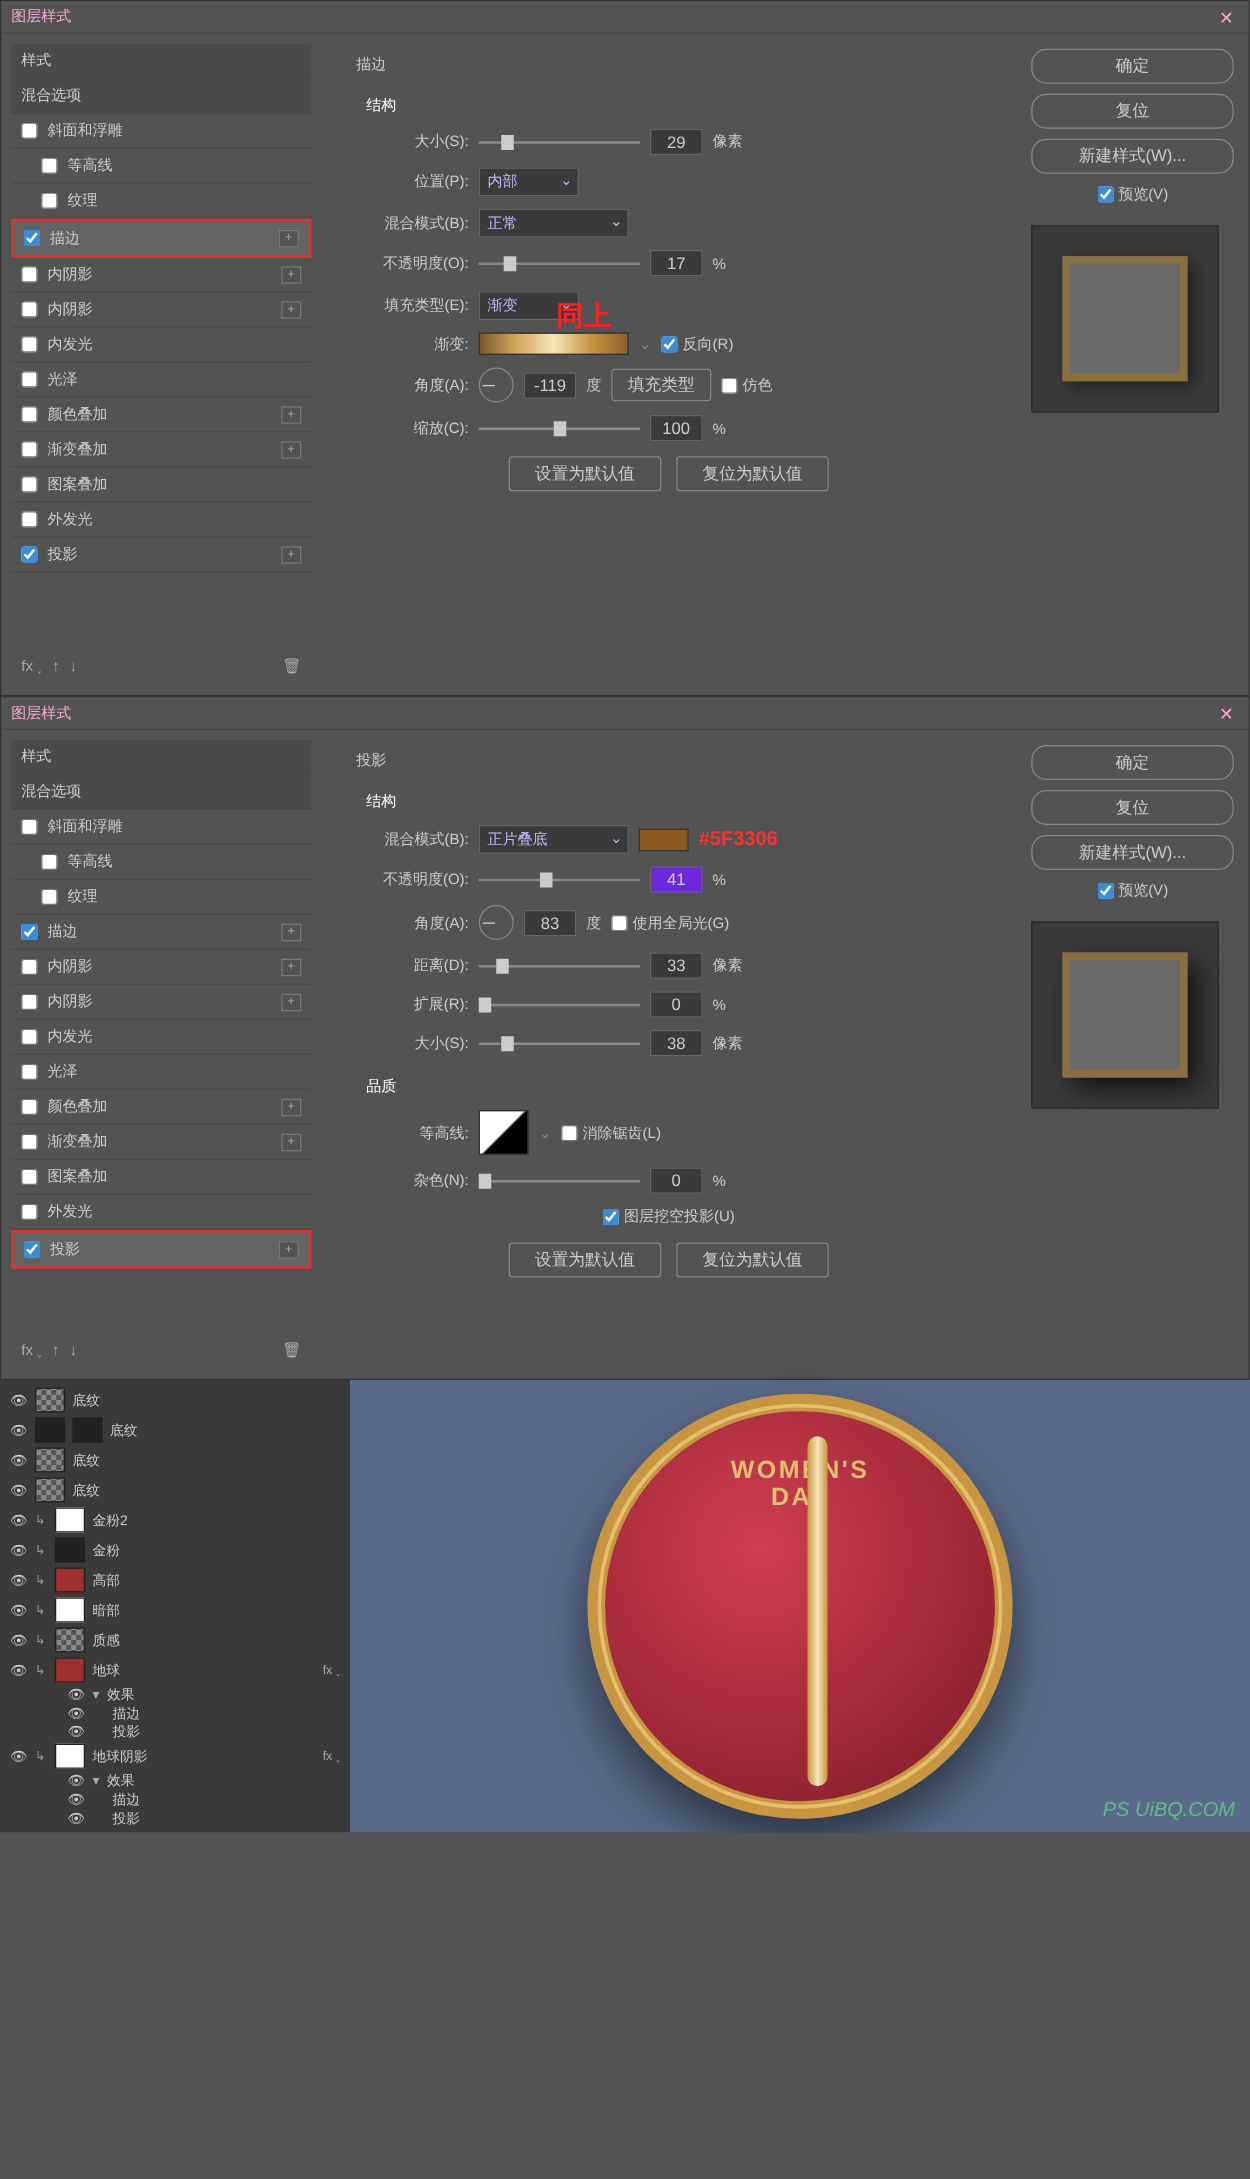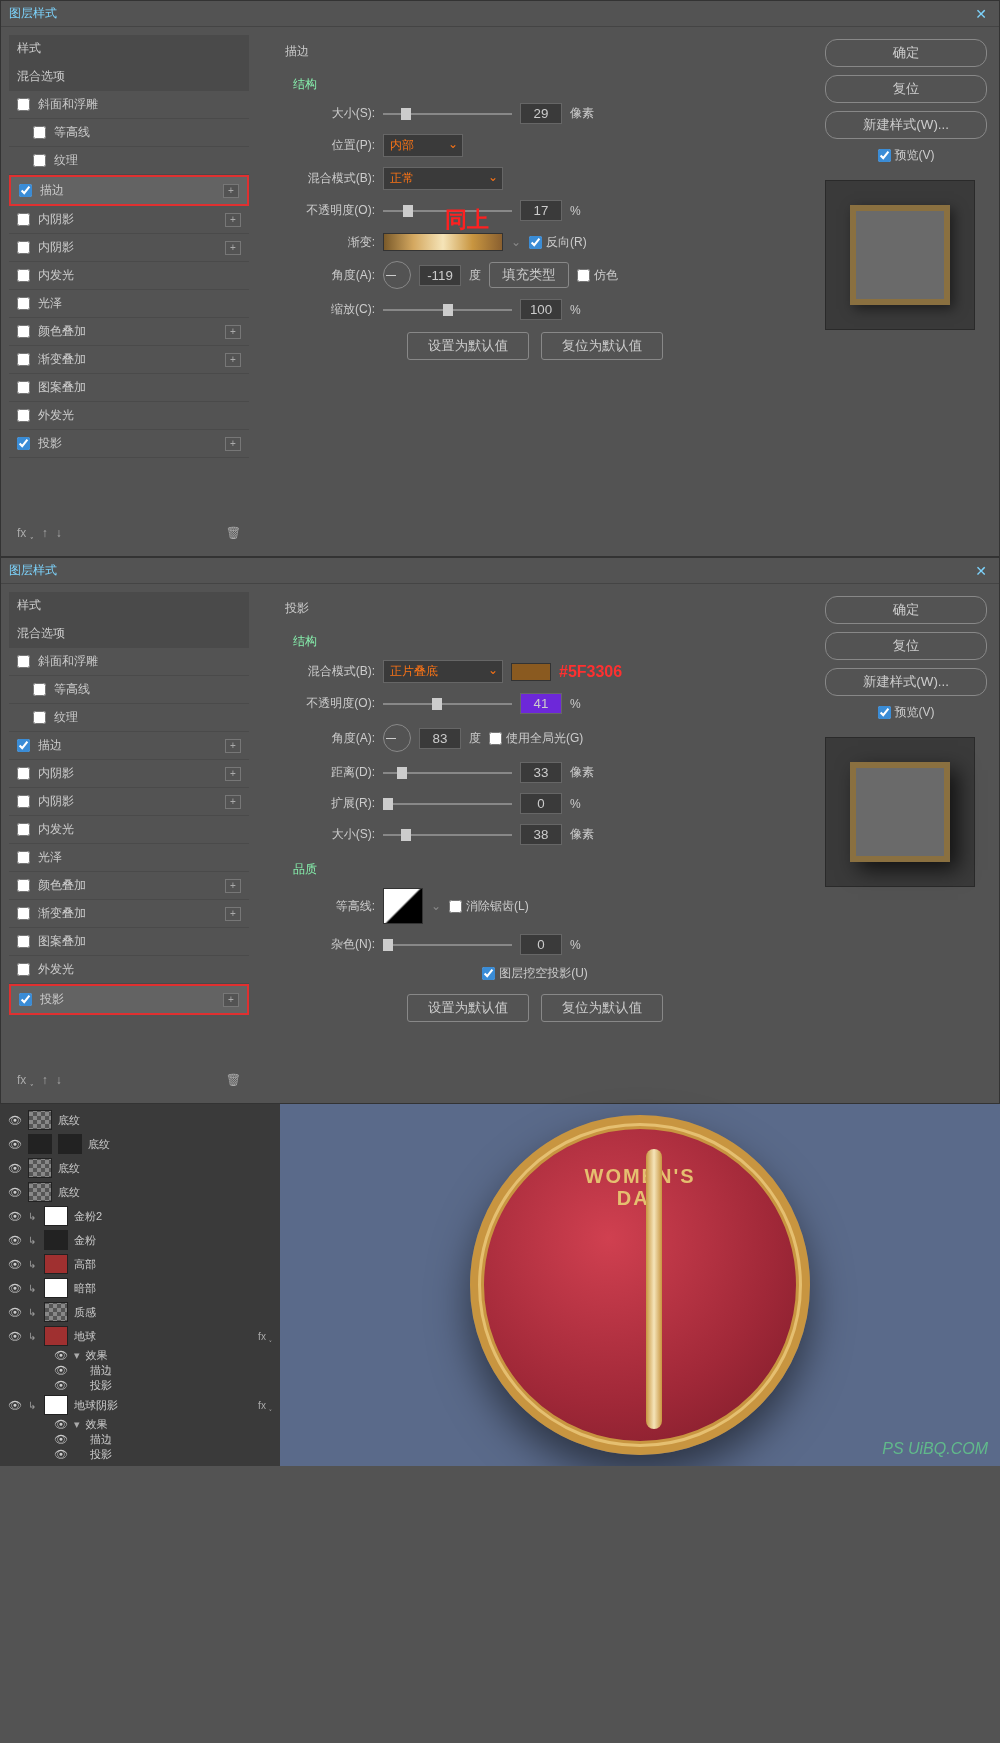--- a/index.html
+++ b/index.html
@@ -1,43 +1,43 @@
 <!DOCTYPE html>
 <html><head>
 <meta charset="utf-8">
 <style>
 * { margin: 0; padding: 0; box-sizing: border-box; font-family: "Microsoft YaHei", sans-serif; }
 body { background: #535353; color: #ccc; font-size: 12px; width: 1000px; }
 .dialog { background: #535353; border: 1px solid #333; }
 .dialog-header { background: #535353; padding: 4px 8px; display: flex; justify-content: space-between; align-items: center; border-bottom: 1px solid #444; }
-.dialog-header span { color: #7dd3fc; }
+.dialog-header span { color: #f9a8d4; }
 .close-btn { color: #ccc; font-size: 14px; cursor: pointer; padding: 0 4px; }
 .dialog-body { display: flex; padding: 8px; gap: 20px; }
 .styles-panel { width: 240px; background: #535353; }
 .style-item { display: flex; align-items: center; padding: 5px 8px; border-bottom: 1px solid #4a4a4a; position: relative; }
 .style-item.header-item { background: #4a4a4a; }
 .style-item input[type="checkbox"] { margin-right: 8px; width: 13px; height: 13px; accent-color: #3a8cd6; }
 .style-item.selected { background: #636363; }
 .style-item.highlighted { border: 2px solid #e03030; }
 .add-btn { position: absolute; right: 8px; width: 16px; height: 14px; border: 1px solid #777; background: #535353; color: #aaa; display: flex; align-items: center; justify-content: center; font-size: 10px; cursor: pointer; }
 .indent1 { padding-left: 24px; }
 .fx-toolbar { display: flex; gap: 12px; padding: 8px; align-items: center; justify-content: space-between; }
 .fx-toolbar .left { display: flex; gap: 8px; }
 .fx-toolbar .icon { color: #aaa; cursor: pointer; }
 .settings-panel { flex: 1; background: #535353; padding: 8px 16px; }
 .settings-title { color: #ccc; margin-bottom: 8px; }
 .group-box { border: none; margin-bottom: 12px; }
-.group-title { color: #86efac; margin-bottom: 10px; padding-left: 8px; margin-top: 16px; }
+.group-title { color: #ffffff; margin-bottom: 10px; padding-left: 8px; margin-top: 16px; }
 .row { display: flex; align-items: center; margin-bottom: 10px; gap: 8px; }
 .row-label { width: 90px; text-align: right; color: #ccc; }
 .slider { flex: 0 0 110px; -webkit-appearance: none; height: 2px; background: #888; }
 .slider::-webkit-slider-thumb { -webkit-appearance: none; width: 10px; height: 12px; background: #ccc; cursor: pointer; }
 .num-input { width: 42px; background: #3a3a3a; border: 1px solid #666; color: #ccc; padding: 2px 4px; text-align: center; }
 .unit { color: #ccc; }
-.dropdown { background: #3a3a3a; border: 1px solid #666; color: #f97316; padding: 2px 20px 2px 6px; min-width: 80px; position: relative; cursor: pointer; }
+.dropdown { background: #3a3a3a; border: 1px solid #666; color: #c4b5fd; padding: 2px 20px 2px 6px; min-width: 80px; position: relative; cursor: pointer; }
 .dropdown::after { content: "⌄"; position: absolute; right: 4px; }
 .checkbox-inline { display: flex; align-items: center; gap: 4px; }
 .checkbox-inline input { width: 13px; height: 13px; accent-color: #3a8cd6; }
 .gradient-bar { width: 120px; height: 18px; background: linear-gradient(90deg,#7a5a2a,#d4a860,#f5e4b8,#c89540,#8a6030); border: 1px solid #333; cursor: pointer; }
 .overlay-text { color: #ff2020; font-weight: bold; font-size: 22px; position: absolute; }
 .angle-dial { width: 28px; height: 28px; border: 1px solid #888; border-radius: 50%; position: relative; }
 .angle-dial::after { content: ""; position: absolute; width: 10px; height: 1px; background: #ccc; top: 13px; left: 2px; transform-origin: right center; }
 .btn { background: #535353; border: 1px solid #888; border-radius: 12px; padding: 4px 20px; color: #ccc; cursor: pointer; text-align: center; min-width: 110px; }
 .btn-group { display: flex; gap: 12px; justify-content: center; margin-top: 8px; }
 .right-panel { width: 170px; display: flex; flex-direction: column; gap: 8px; padding: 4px; }
@@ -173,20 +173,24 @@
           <div class="dropdown" style="min-width:120px"><span>正常</span></div>
         </div>
         <div class="row">
           <span class="row-label">不透明度(O):</span>
           <input type="range" class="slider" value="17" style="">
           <input class="num-input" value="17" style="">
           <span class="unit">%</span>
         </div>
       </div>
       <div class="group-box">
+        <div class="row">
+          <span class="row-label">填充类型(E):</span>
+          <div class="dropdown"><span>渐变</span></div>
+        </div>
         <div class="row" style="position:relative">
           <span class="row-label">渐变:</span>
           <div class="gradient-bar"></div>
           <span style="color:#888">⌄</span>
           <label class="checkbox-inline">
               <input type="checkbox" checked="" style="">
               <span>反向(R)</span>
             </label>
           <span class="overlay-text" style="top:-28px; left:160px">同上</span>
         </div>

